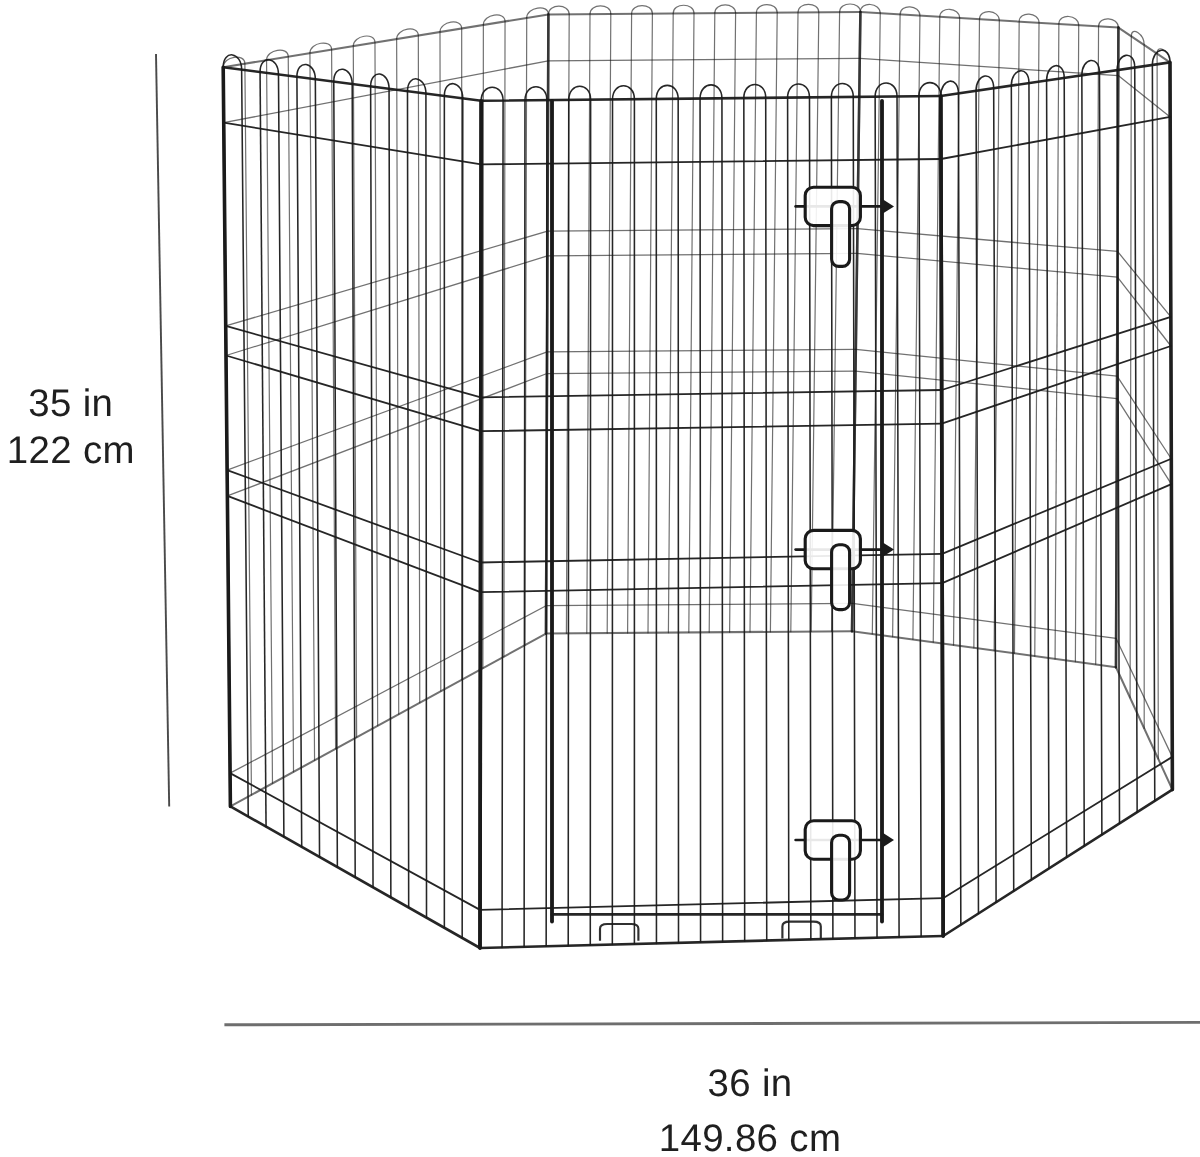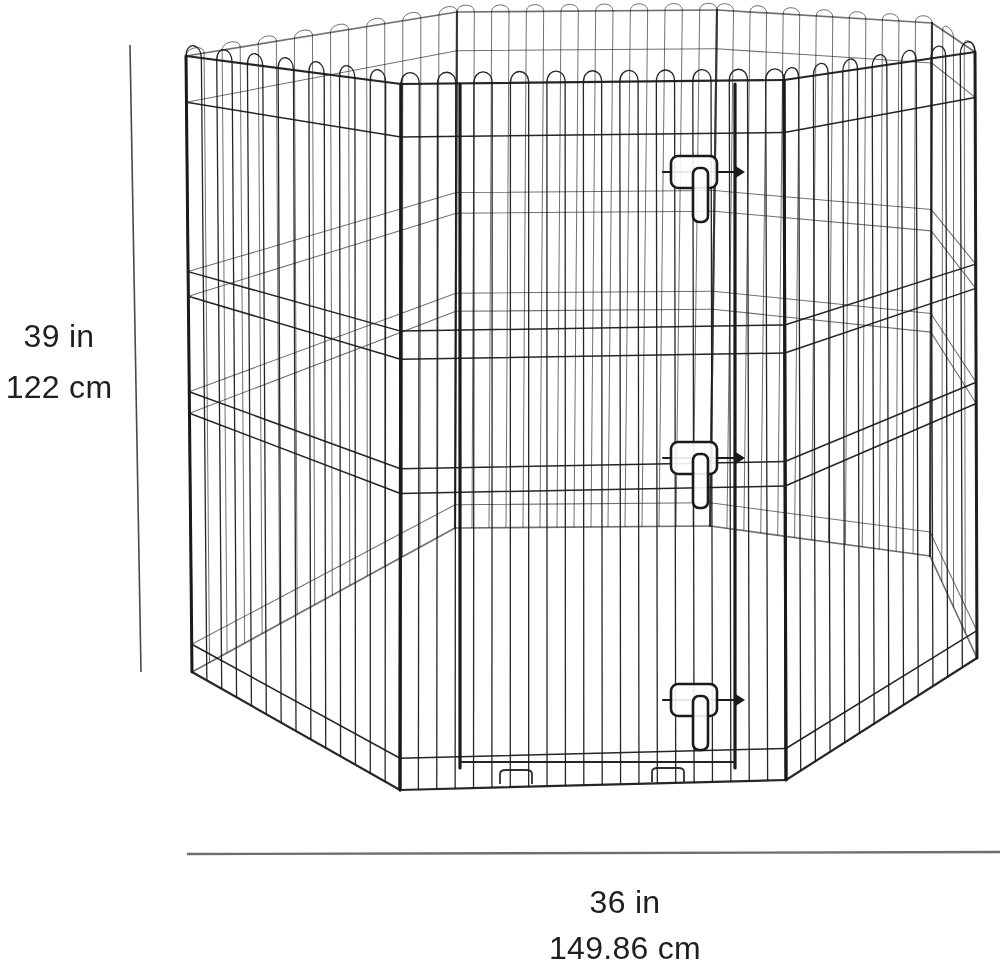--- a/index.html
+++ b/index.html
@@ -13,21 +13,21 @@
   .stage svg{position:absolute;left:0;top:0;}
   .dim-label{
     position:absolute;
     color:#1f1f1f;
     text-align:center;
     font-size:32px;
     line-height:37px;
     letter-spacing:.3px;
   }
   .height-label{left:0;top:318px;width:118px;}
-  .height-label .cm-line{margin-top:14px;}
+  .height-label .cm-line{margin-top:2px;}
   .width-label{left:470px;top:884px;width:310px;}
   .width-label .cm-line{margin-top:9px;}
 </style>
 </head>
 <body>
 
 <div class="stage">
 
   <svg id="pen-svg" width="1000" height="964" viewBox="0 0 1000 964">
       <g>
@@ -275,21 +275,21 @@
           <path d="M 734 693 L 745 700 L 734 707 Z" fill="#1a1a1a"></path>
         </g>
       </g>
       <path d="M 500 784 L 500 774 Q 500 770 506 770 L 526 770 Q 532 770 532 774 L 532 784" fill="none" stroke="#1a1a1a" stroke-width="1.8" stroke-opacity="0.9"></path>
       <path d="M 652 782 L 652 772 Q 652 768 658 768 L 678 768 Q 684 768 684 772 L 684 782" fill="none" stroke="#1a1a1a" stroke-width="1.8" stroke-opacity="0.9"></path>
       <line x1="130" y1="45" x2="141" y2="672" stroke="#4a4a4a" stroke-width="1.6"></line>
       <line x1="187" y1="854" x2="1000" y2="852" stroke="#6e6e6e" stroke-width="2.4"></line>
     </svg>
 
   <div class="dim-label height-label">
-    <div class="in-line">39 in</div>
+    <div class="in-line">35 in</div>
     <div class="cm-line">122 cm</div>
   </div>
 
   <div class="dim-label width-label">
     <div class="in-line">36 in</div>
     <div class="cm-line">149.86 cm</div>
   </div>
 
 </div>
 

